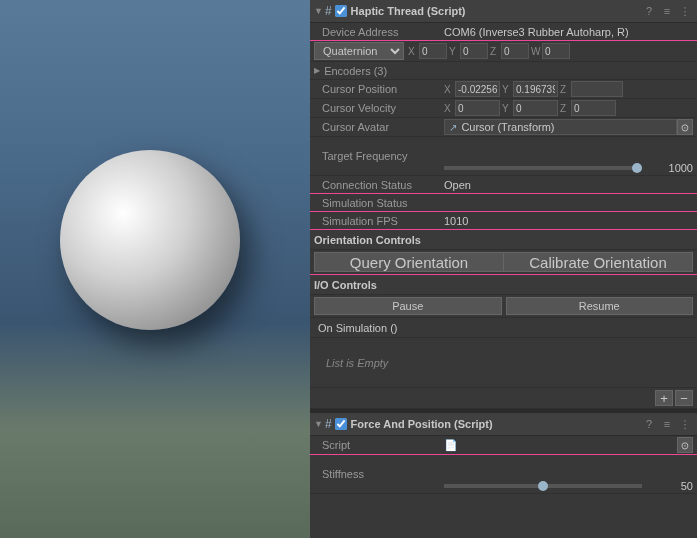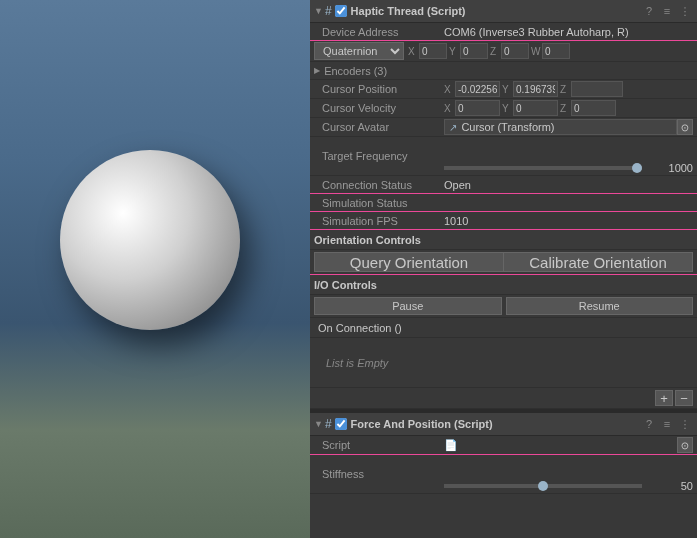--- a/index.html
+++ b/index.html
@@ -558,21 +558,21 @@
     <div class="section-header">
       <span class="section-label">I/O Controls</span>
     </div>
 
     <div class="io-btns-row">
       <button class="io-btn">Pause</button>
       <button class="io-btn">Resume</button>
     </div>
 
     <div class="on-init-row">
-      <span style="color:#c8c8c8;">On Connection ()</span>
+      <span style="color:#c8c8c8;">On Simulation ()</span>
     </div>
 
     <div class="list-empty-row">
       <span>List is Empty</span>
     </div>
 
     <div class="add-remove-row">
       <button class="add-btn">+</button>
       <button class="remove-btn">−</button>
     </div>

